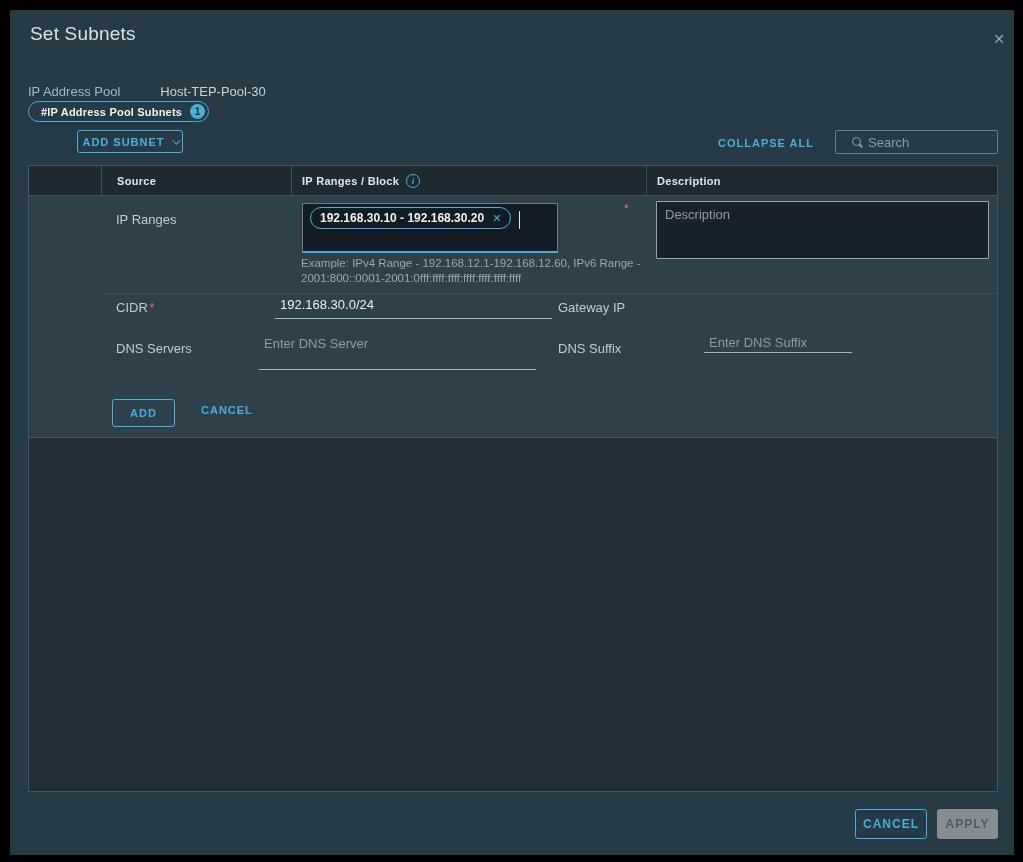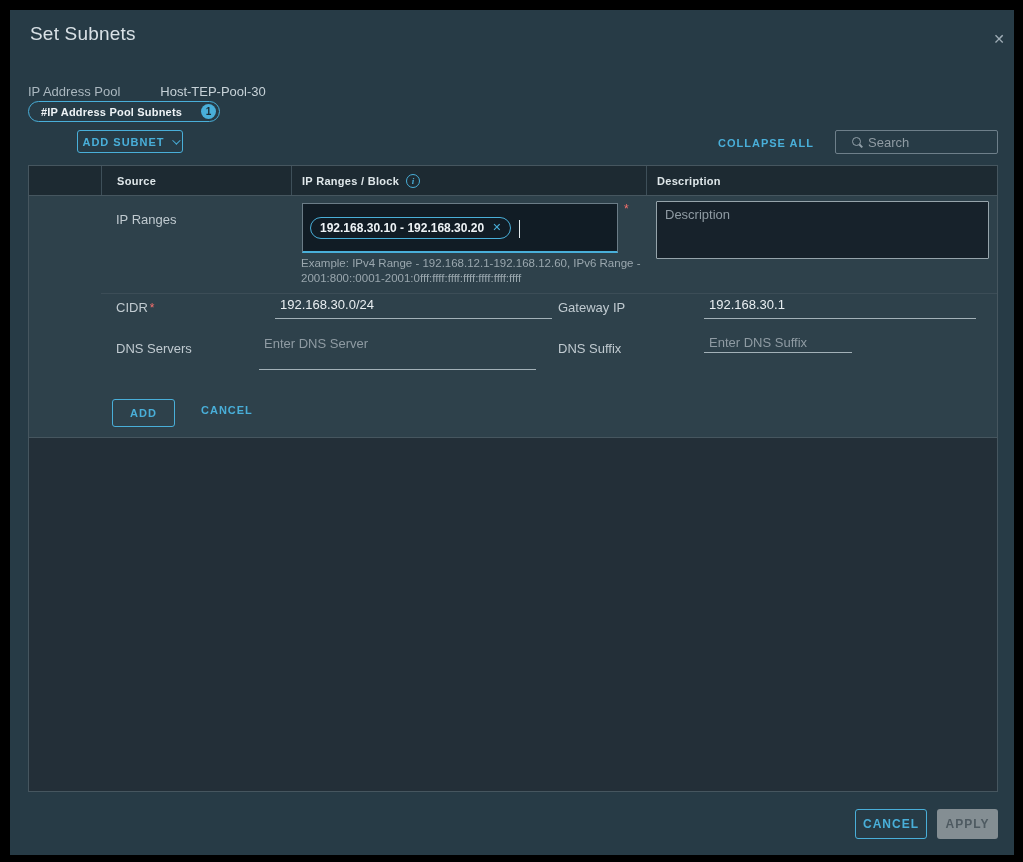--- a/index.html
+++ b/index.html
@@ -14,21 +14,21 @@
     color:#d9e1e6; letter-spacing:.2px; }
   .close-x { position:absolute; left:978px; top:18px; width:22px; height:22px;
     color:#9fadb6; font-size:14px; line-height:22px; text-align:center; cursor:pointer; }
 
   
   .pool-row { position:absolute; left:18px; top:74px; display:flex; gap:40px;
     font-size:13px; }
   .pool-label { color:#aab7bf; }
   .pool-name { color:#c7d2d8; }
   .pill { position:absolute; left:18px; top:91px; height:21px; display:inline-flex;
-    align-items:center; gap:19px; padding:0 3px 0 12px; border:1px solid #49afd9;
+    align-items:center; gap:8px; padding:0 3px 0 12px; border:1px solid #49afd9;
     border-radius:11px; }
   .pill-text { font-size:11px; font-weight:bold; color:#eef3f6; letter-spacing:.2px; }
   .pill-badge { width:15px; height:15px; border-radius:50%; background:#49afd9;
     color:#1c2b33; font-size:10px; font-weight:bold; display:flex; align-items:center;
     justify-content:center; }
 
   
   .btn-outline-sm { position:absolute; display:flex; align-items:center; justify-content:center;
     border:1px solid #49afd9; border-radius:3px; color:#49afd9; font-size:11px;
     font-weight:bold; letter-spacing:1px; background:transparent; cursor:pointer; }
@@ -63,23 +63,23 @@
   .info-icon { width:14px; height:14px; border:1px solid #49afd9; border-radius:50%;
     color:#49afd9; font-size:9px; font-style:italic; font-family:"Liberation Serif",serif;
     display:inline-flex; align-items:center; justify-content:center; }
 
   
   .form-row { position:relative; height:242px; background:#2e414b;
     border-bottom:1px solid #46565f; }
   .flabel { position:absolute; font-size:13px; color:#c0cad0; }
   .req { color:#f76f6c; font-size:12px; margin-left:2px; }
 
-  .mv-box { position:absolute; left:273px; top:7px; width:316px; height:50px;
+  .mv-box { position:absolute; left:273px; top:7px; width:256px; height:50px;
     background:#111c25; border:1px solid #6b7c87; border-bottom:2px solid #49afd9;
-    padding:8px 7px; display:flex; align-items:center; }
+    padding:22px 7px; display:flex; align-items:flex-end; }
   .chip { display:inline-flex; align-items:center; gap:8px; height:22px;
     border:1px solid #49afd9; border-radius:11px; padding:0 9px; }
   .chip-text { font-size:12px; font-weight:bold; color:#eef3f6; white-space:nowrap; }
   .chip-x { color:#49afd9; font-size:11px; cursor:pointer; line-height:1; }
   .caret { width:1px; height:18px; background:#e2e9ec; margin-left:8px; margin-top:2px; }
   .mv-req { position:absolute; left:593px; top:6px; }
   .example { position:absolute; left:272px; top:60px; width:340px; font-size:11.5px;
     color:#9aa7ae; line-height:1.32; }
 
   .desc-area { position:absolute; left:627px; top:5px; width:333px; height:58px;
@@ -186,21 +186,20 @@
       <textarea class="desc-area" placeholder="Description" style=""></textarea>
 
       <div class="hsep"></div>
 
       <div class="flabel lbl-cidr">
         <span>CIDR</span><span class="req">*</span>
       </div>
       <input class="uline-input in-cidr" type="text" value="192.168.30.0/24" style="">
 
       <div class="flabel lbl-gateway">Gateway IP</div>
-      <input class="uline-input in-gateway" type="text" value="192.168.30.1" style="">
 
       <div class="flabel lbl-dnssrv">DNS Servers</div>
       <input class="uline-input in-dns-server" type="text" placeholder="Enter DNS Server" style="">
 
       <div class="flabel lbl-dnssfx">DNS Suffix</div>
       <input class="uline-input in-dns-suffix" type="text" placeholder="Enter DNS Suffix" style="">
 
       <button class="add-btn">ADD</button>
       <div class="cancel-link">CANCEL</div>
     </div>

